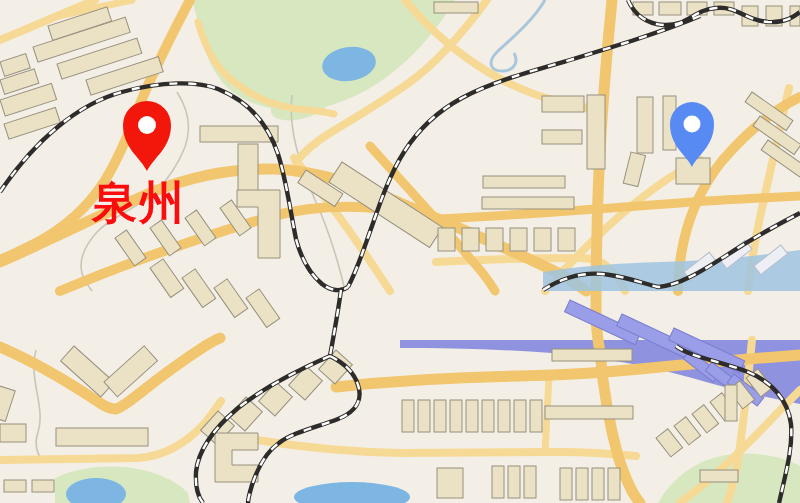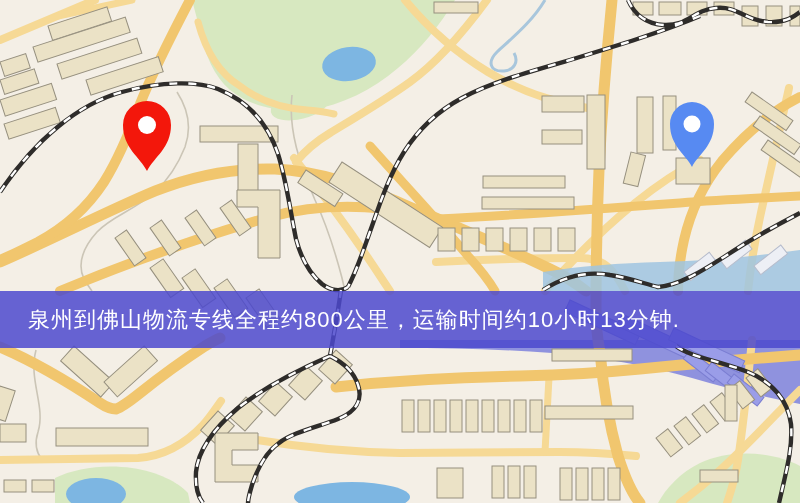--- a/index.html
+++ b/index.html
@@ -250,16 +250,16 @@
   <svg class="pin" id="origin-pin" width="50" height="71" viewBox="-25 -71 50 71">
     <path d="M0,0 C-7,-14 -24,-23 -24,-46 A24,24 0 1 1 24,-46 C24,-23 7,-14 0,0 Z" fill="var(--origin-pin,#f3170b)"></path>
     <circle cx="0" cy="-46" r="9" fill="#ffffff"></circle>
   </svg>
 
   <svg class="pin" id="dest-pin" width="46" height="66" viewBox="-23 -66 46 66">
     <path d="M0,0 C-6.5,-13 -22,-21 -22,-43 A22,22 0 1 1 22,-43 C22,-21 6.5,-13 0,0 Z" fill="var(--dest-pin,#578af2)"></path>
     <circle cx="0" cy="-43" r="8.5" fill="#ffffff"></circle>
   </svg>
 
-
-  <div id="route-banner">泉州到佛山物流专线全程约800公里，运输时间约10小时13分钟.</div>
+  <div class="city-label" id="origin-label">泉州</div>
+
 
 </div>
 
 </body></html>

